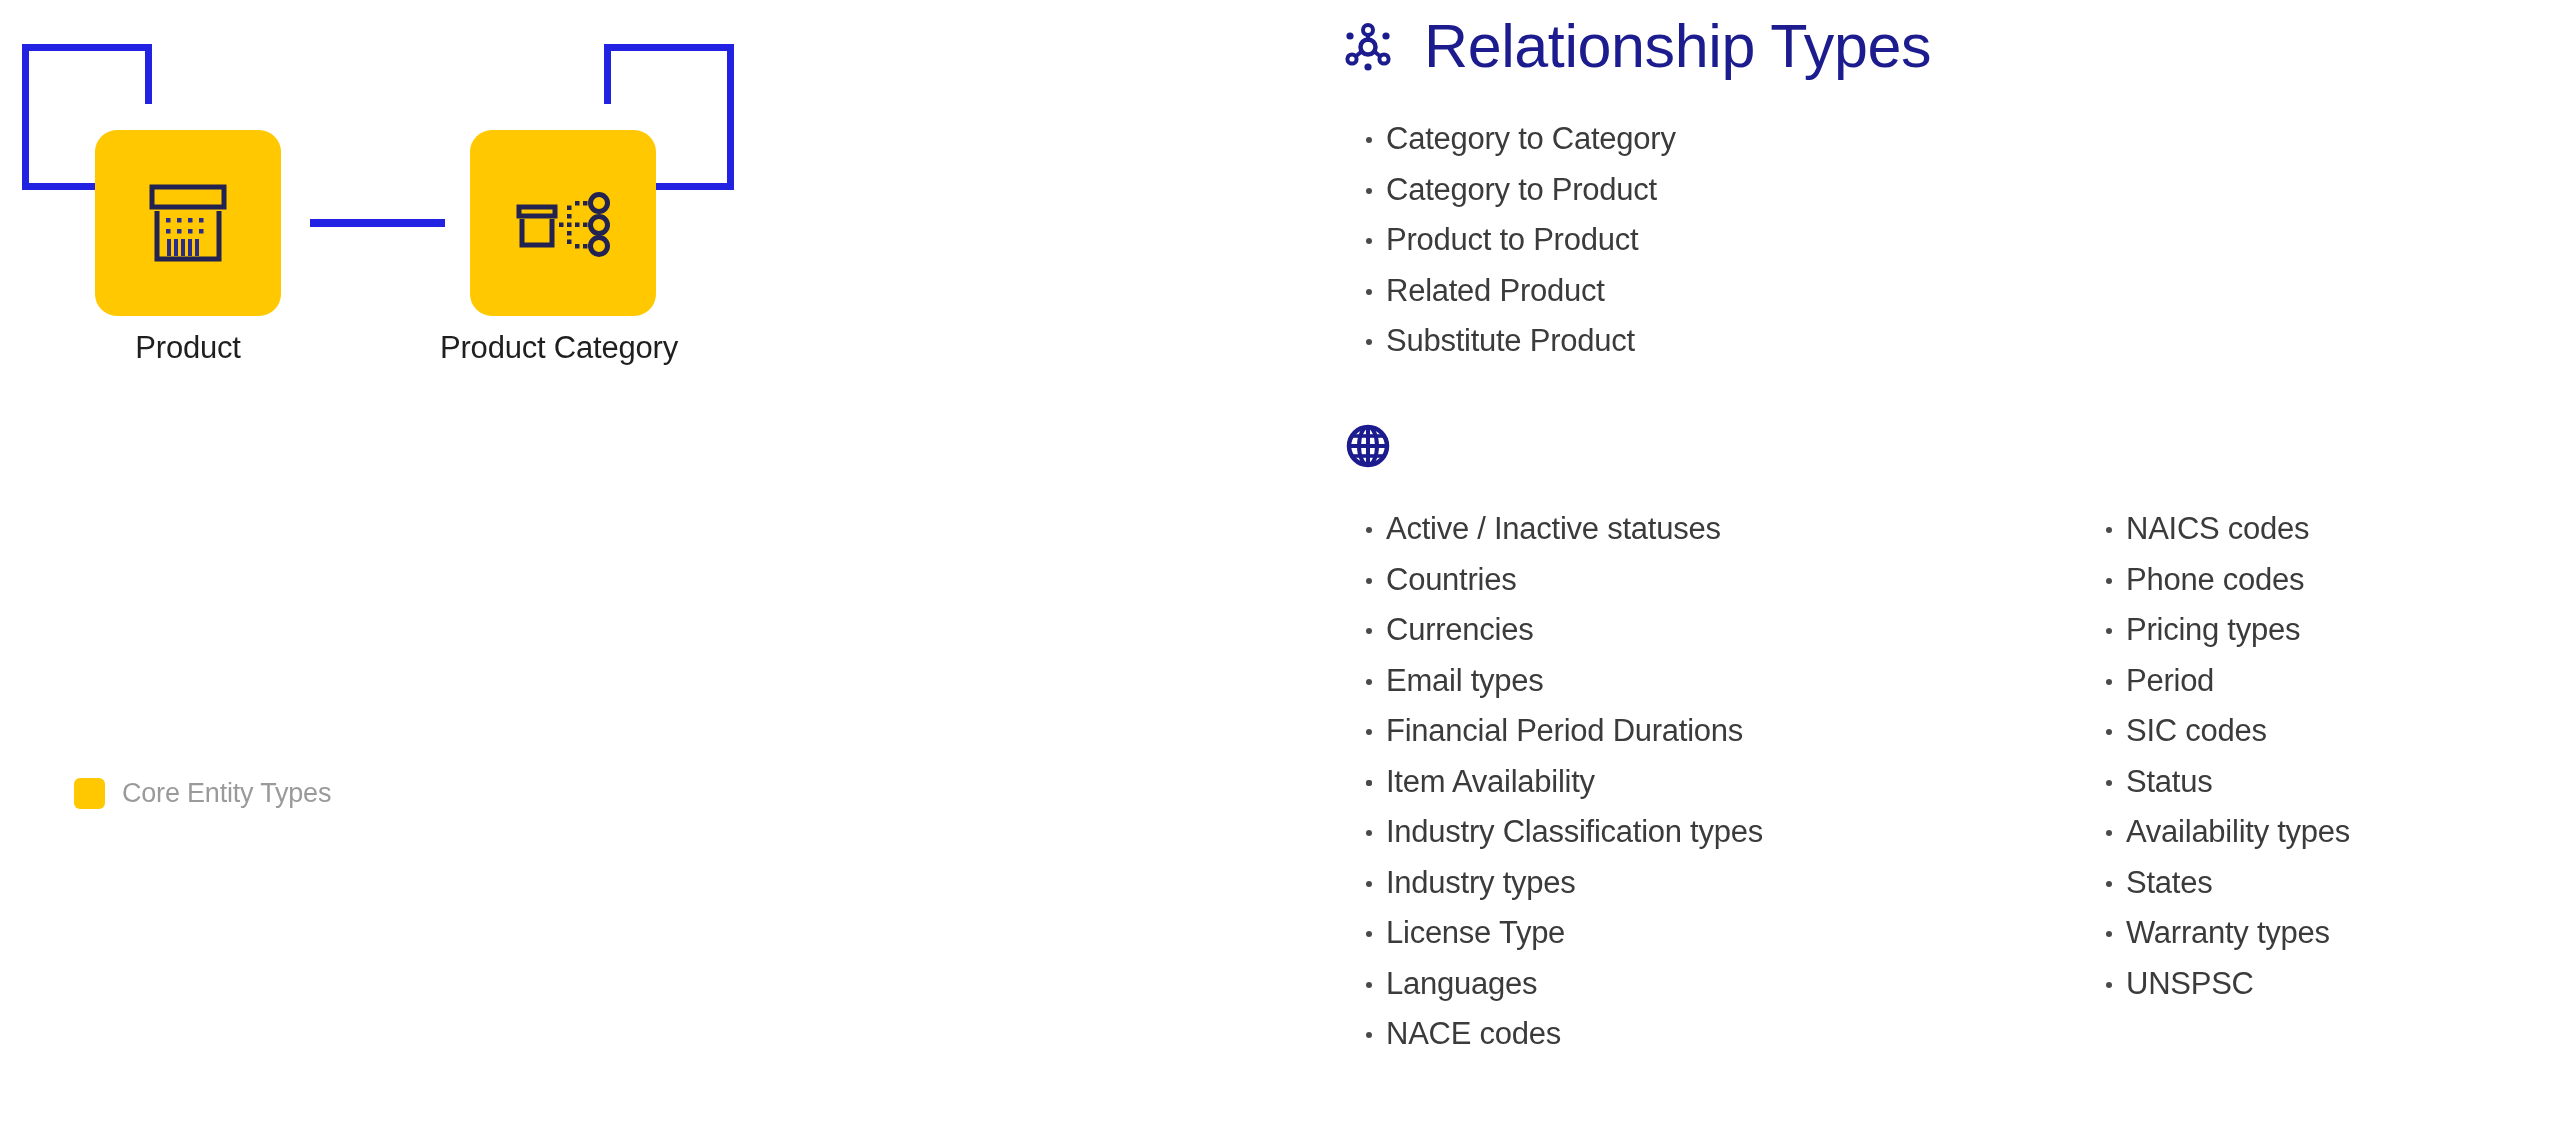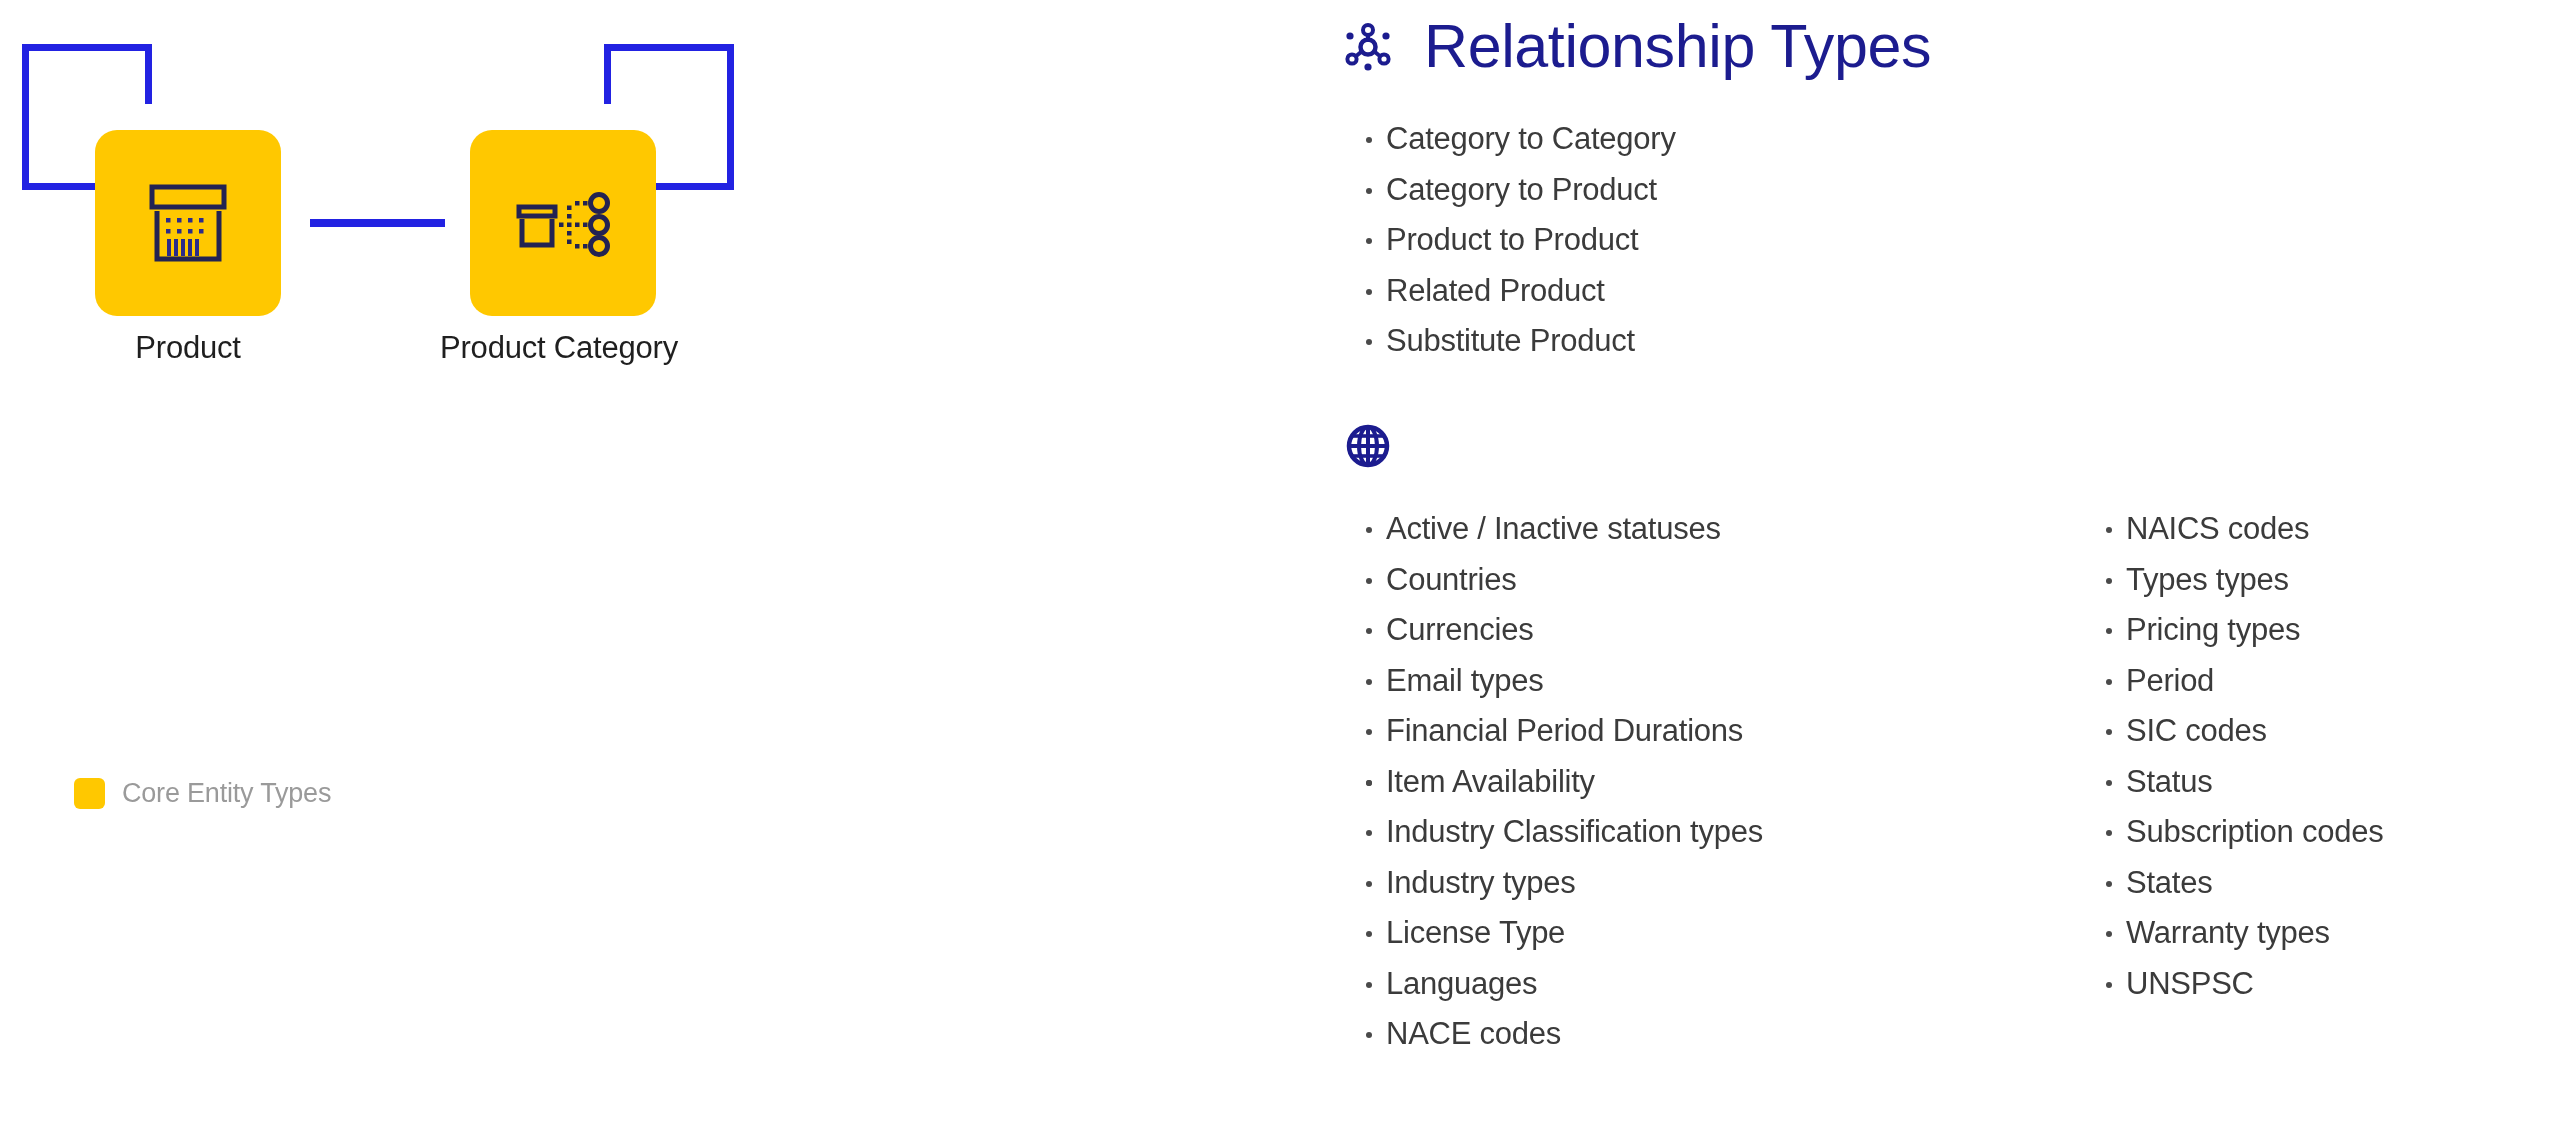--- a/index.html
+++ b/index.html
@@ -228,26 +228,26 @@
               <li><span class="dot"></span><span>Industry Classification types</span></li>
               <li><span class="dot"></span><span>Industry types</span></li>
               <li><span class="dot"></span><span>License Type</span></li>
               <li><span class="dot"></span><span>Languages</span></li>
               <li><span class="dot"></span><span>NACE codes</span></li>
             </ul>
         </div>
         <div class="col col-right">
           <ul class="bullets" id="refListRight">
               <li><span class="dot"></span><span>NAICS codes</span></li>
-              <li><span class="dot"></span><span>Types types</span></li>
+              <li><span class="dot"></span><span>Phone codes</span></li>
               <li><span class="dot"></span><span>Pricing types</span></li>
               <li><span class="dot"></span><span>Period</span></li>
               <li><span class="dot"></span><span>SIC codes</span></li>
               <li><span class="dot"></span><span>Status</span></li>
-              <li><span class="dot"></span><span>Subscription codes</span></li>
+              <li><span class="dot"></span><span>Availability types</span></li>
               <li><span class="dot"></span><span>States</span></li>
               <li><span class="dot"></span><span>Warranty types</span></li>
               <li><span class="dot"></span><span>UNSPSC</span></li>
             </ul>
         </div>
       </div>
     </div>
 
   </div>
 </div>

